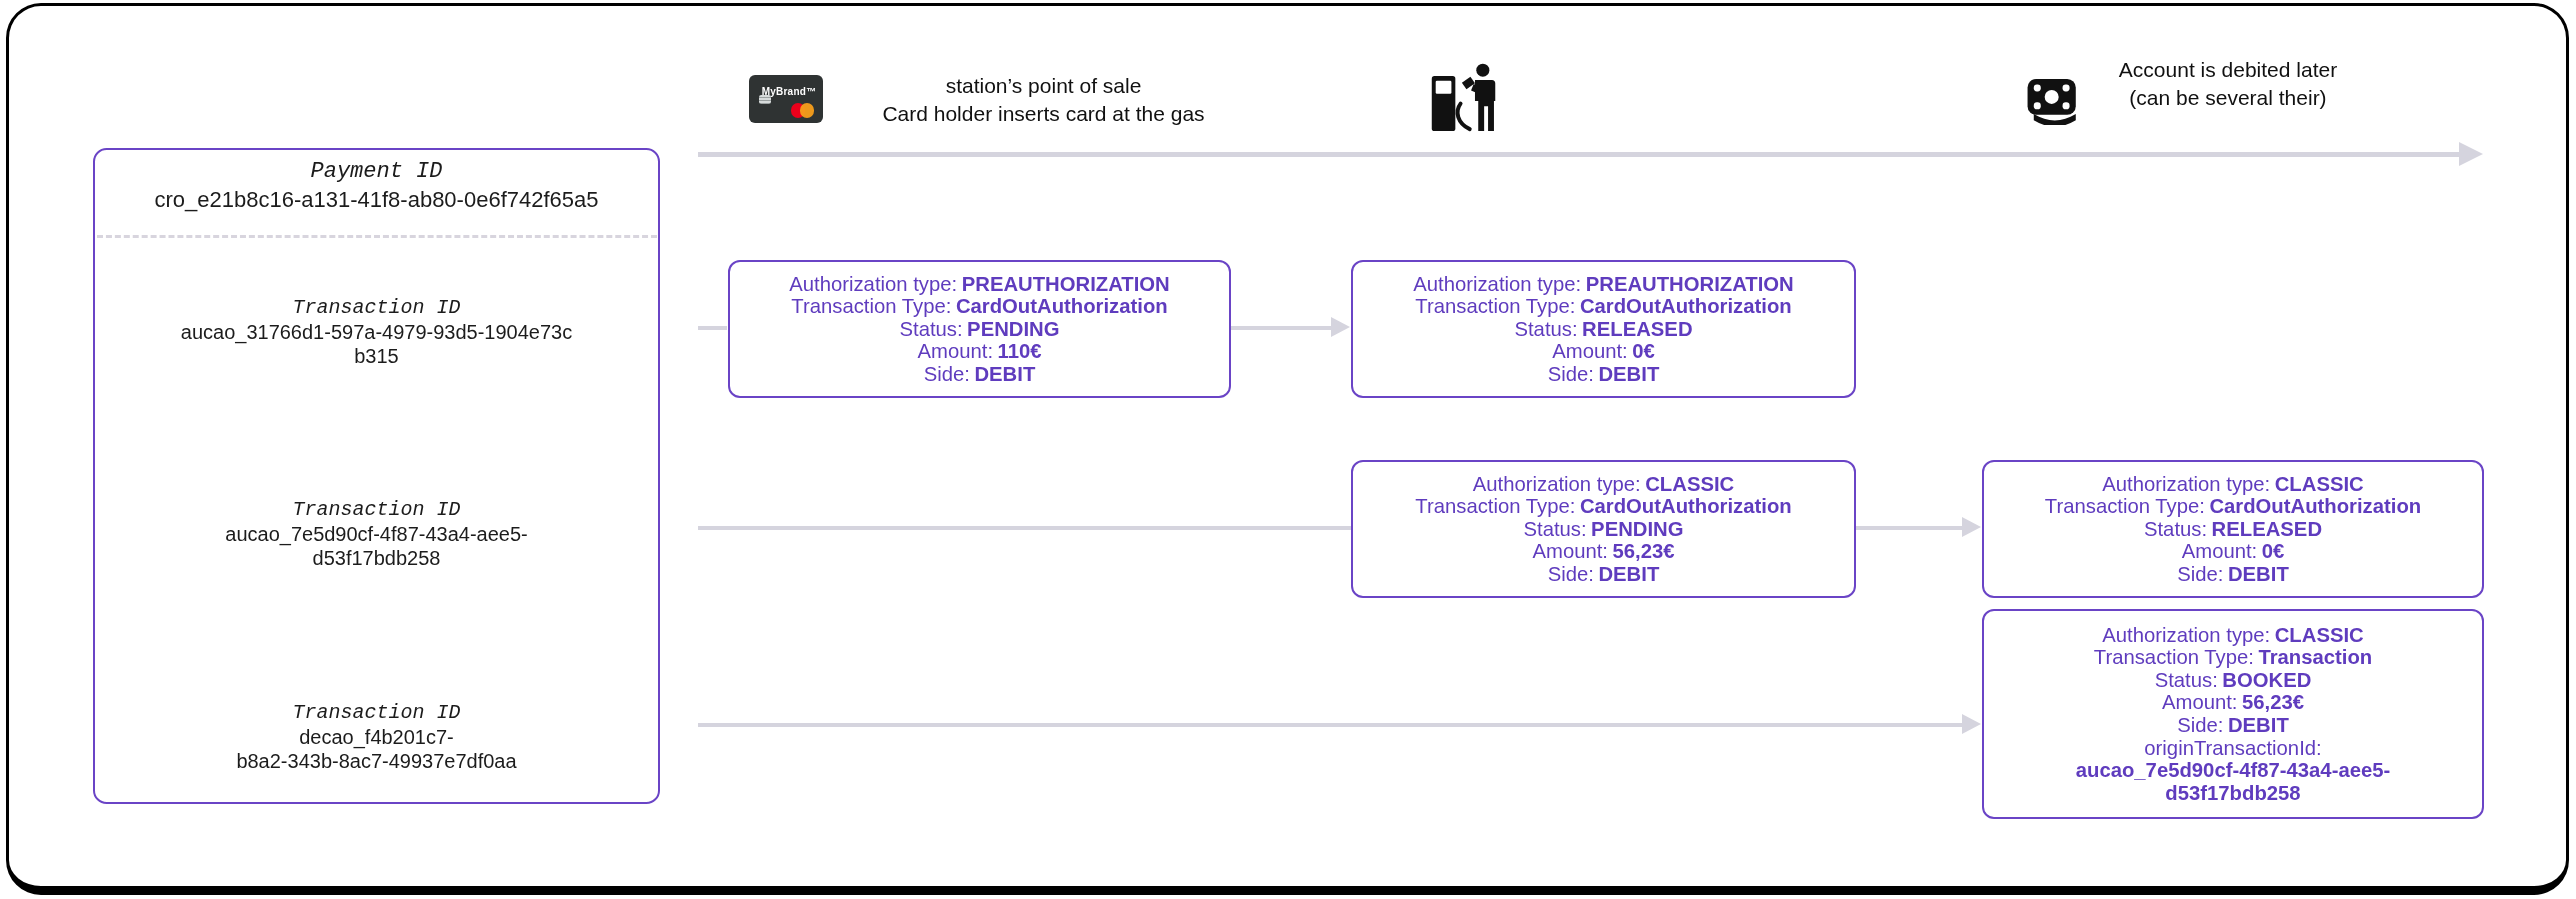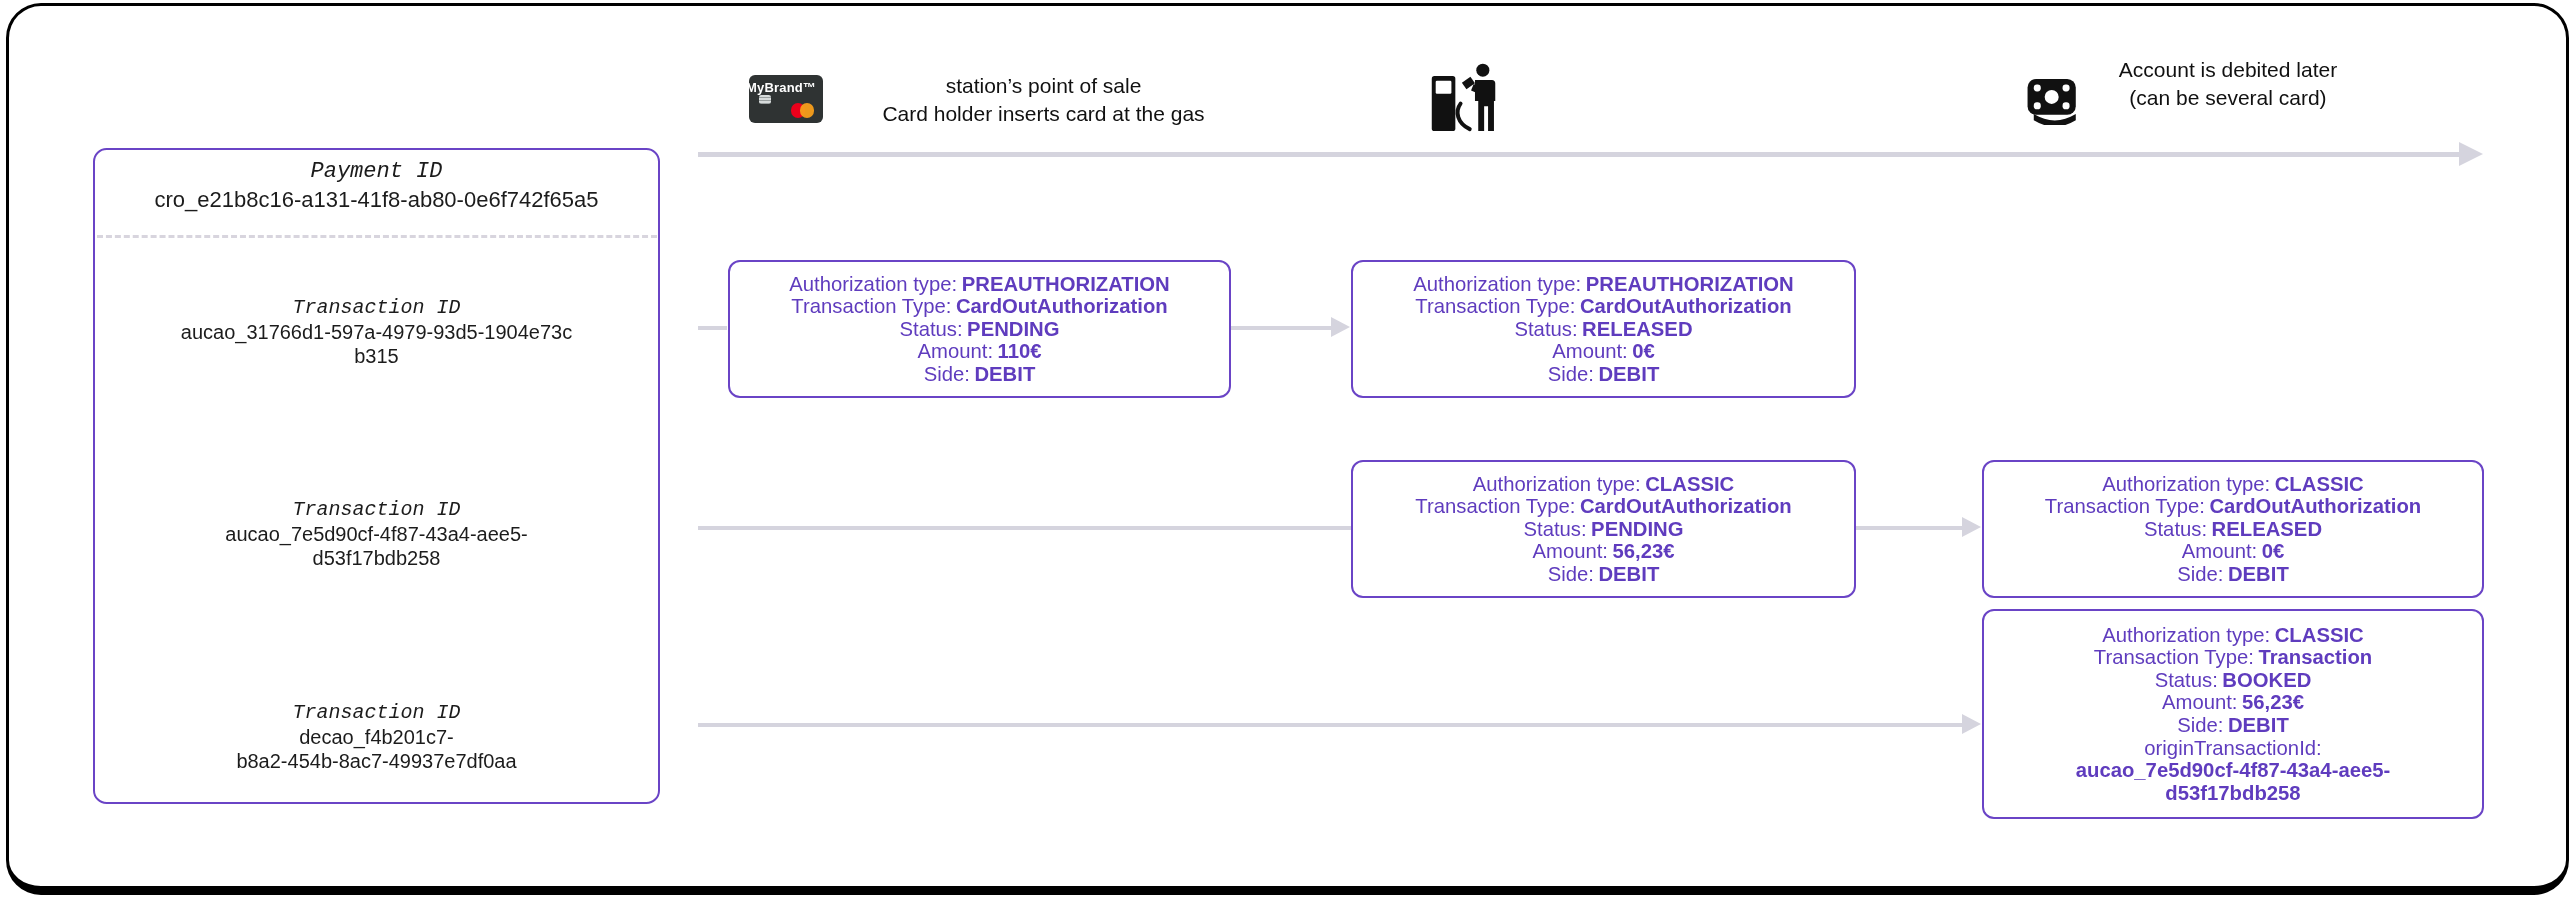--- a/index.html
+++ b/index.html
@@ -41,21 +41,21 @@
   .stage-text{position:absolute;text-align:center;font-size:21px;line-height:28px;color:#111;}
   .stage-text-1{left:840px;top:72px;width:407px;}
   .stage-text-2{left:1506px;top:72px;width:260px;}
   .stage-text-3{left:2098px;top:56px;width:260px;}
   
   .cardicon{
     position:absolute;left:749px;top:75px;width:74px;height:48px;
     background:var(--card-dark,#2F3333);border-radius:6px;
   }
   .cardicon .brand{
-    position:absolute;top:5px;right:6.8px;color:#fff;font-size:13px;font-weight:700;letter-spacing:0.2px;
+    position:absolute;top:11px;right:6.8px;color:#fff;font-size:10px;font-weight:700;letter-spacing:0.2px;
   }
   .cardicon .chip{
     position:absolute;left:9.8px;top:19.6px;width:12px;height:9px;border-radius:2.3px;
     background:repeating-linear-gradient(180deg,#d7dbdb 0 2.3px,#9aa0a0 2.3px 3px);
   }
   .cardicon .mc-red{
     position:absolute;right:18px;bottom:5.3px;width:14.3px;height:14.3px;border-radius:50%;
     background:var(--mastercard-red,#EB001B);
   }
   .cardicon .mc-orange{
@@ -112,21 +112,21 @@
       <div>b315</div>
     </div>
     <div class="panel-block t-block-2">
       <div class="id-label">Transaction ID</div>
       <div>aucao_7e5d90cf-4f87-43a4-aee5-</div>
       <div>d53f17bdb258</div>
     </div>
     <div class="panel-block t-block-3">
       <div class="id-label">Transaction ID</div>
       <div>decao_f4b201c7-</div>
-      <div>b8a2-454b-8ac7-49937e7df0aa</div>
+      <div>b8a2-343b-8ac7-49937e7df0aa</div>
     </div>
   </div>
 
   <div class="cardicon">
     <span class="brand">MyBrand™</span>
     <span class="chip"></span>
     <span class="mc-red"></span>
     <span class="mc-orange"></span>
   </div>
   <div class="stage-text stage-text-1">
@@ -152,21 +152,21 @@
       <rect x="2" y="5" width="62" height="46" rx="11"></rect>
       <circle cx="33" cy="28" r="9" fill="#fff"></circle>
       <rect x="10" y="12" width="9" height="9" rx="4" fill="#fff"></rect>
       <rect x="47" y="12" width="9" height="9" rx="4" fill="#fff"></rect>
       <rect x="10" y="35" width="9" height="9" rx="4" fill="#fff"></rect>
       <rect x="47" y="35" width="9" height="9" rx="4" fill="#fff"></rect>
     </g>
   </svg>
   <div class="stage-text stage-text-3">
     <div>Account is debited later</div>
-    <div>(can be several card)</div>
+    <div>(can be several their)</div>
   </div>
 
   <div class="timeline-arrow-line"></div>
   <div class="timeline-arrow-head"></div>
 
   <div class="conn conn-1"></div>
   <div class="conn conn-2"></div>
   <div class="conn-head conn-head-2"></div>
   <div class="conn conn-3"></div>
   <div class="conn conn-4"></div>

